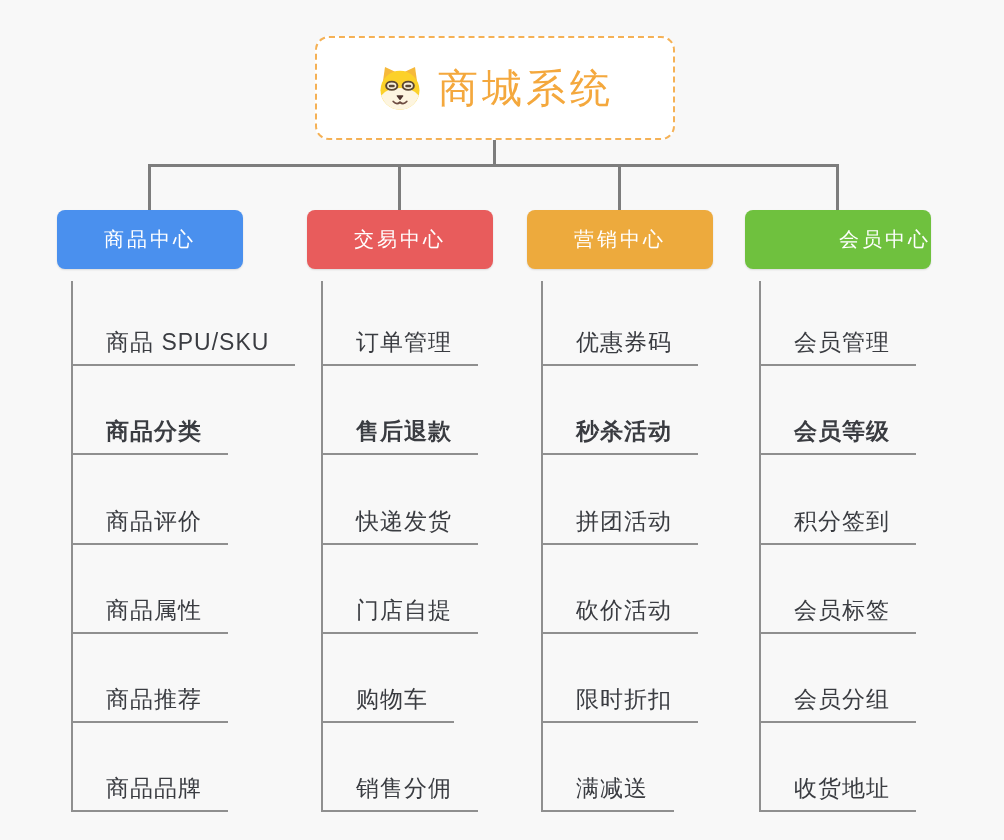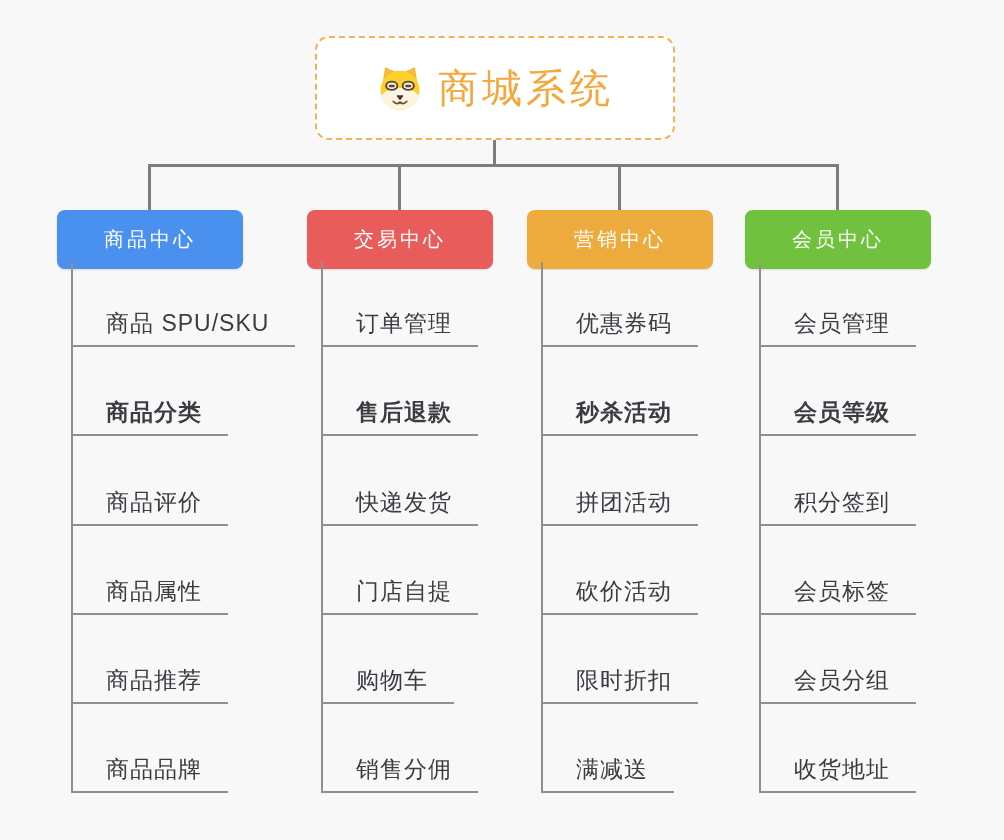--- a/index.html
+++ b/index.html
@@ -37,21 +37,21 @@
     color:#ffffff;font-size:20px;letter-spacing:3px;white-space:nowrap;
     box-shadow:0 1px 2px rgba(0,0,0,.12);
   }
   .branch.b0{left:57px;}
   .branch.b1{left:307px;}
   .branch.b2{left:527px;}
   .branch.b3{left:745px;}
 
   
   .column{
-    position:absolute;top:262px;height:531px;
+    position:absolute;top:281px;height:531px;
     border-left:2px solid #8f8f8f;
   }
   .column.c0{left:71px;}
   .column.c1{left:321px;}
   .column.c2{left:541px;}
   .column.c3{left:759px;}
 
   .topic{
     position:absolute;left:-2px;height:44px;box-sizing:border-box;
     display:flex;align-items:flex-end;
@@ -96,21 +96,21 @@
 
   <div class="branch b0" style="background: rgb(74, 144, 238);">
     <span>商品中心</span>
   </div>
   <div class="branch b1" style="background: rgb(232, 92, 92);">
     <span>交易中心</span>
   </div>
   <div class="branch b2" style="background: rgb(237, 170, 61);">
     <span>营销中心</span>
   </div>
-  <div class="branch b3" style="background: rgb(111, 193, 62);">
+  <div class="branch b3" style="background: rgb(111, 193, 62); justify-content: flex-end;">
     <span>会员中心</span>
   </div>
 
   <div class="column c0">
     <div class="topic r0">
         <span>商品 SPU/SKU</span>
       </div>
     <div class="topic r1">
         <span>商品分类</span>
       </div>

